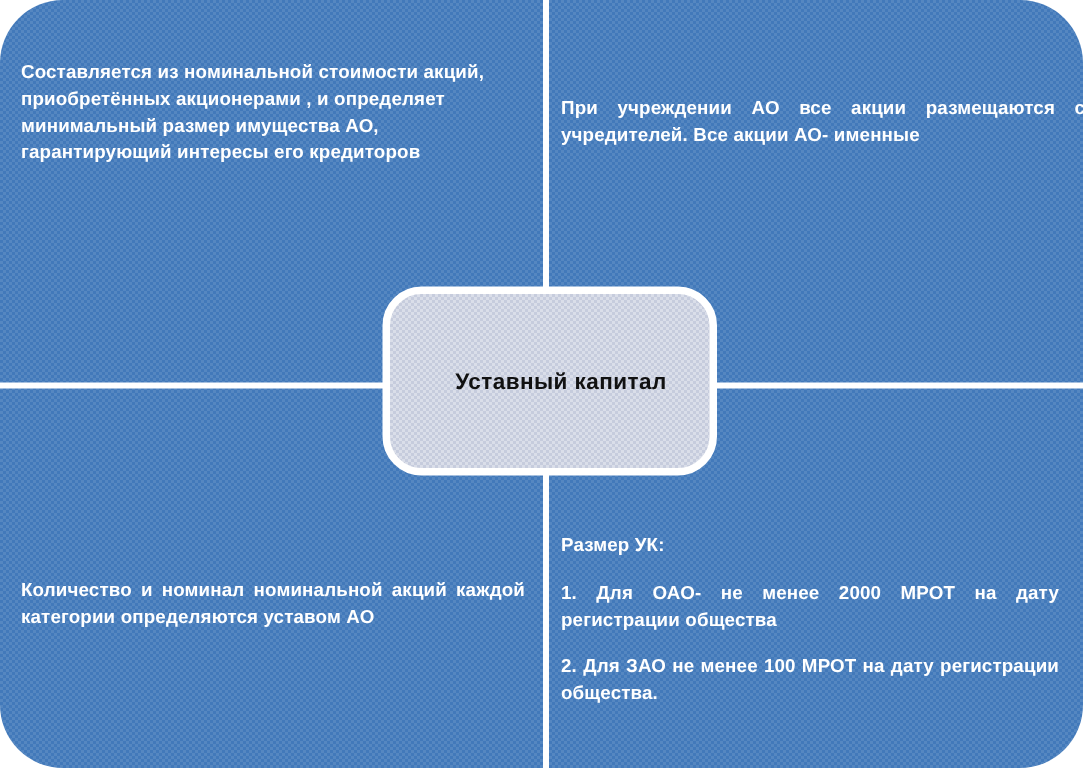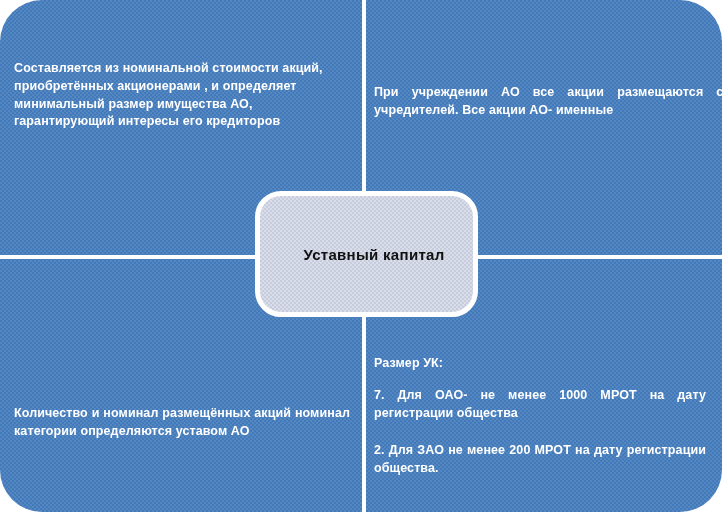--- a/index.html
+++ b/index.html
@@ -66,21 +66,20 @@
     font-weight: bold;
     font-size: 12.5px;
     line-height: 1.42;
     letter-spacing: 0.1px;
   }
   .quad p {
     margin: 0 0 10px 0;
   }
   .quad p:last-child {
     margin-bottom: 0;
-    margin-top: 20px;
   }
 
   #quad-top-left {
     left: 14px;
     top: 40px;
     width: 336px;
     text-align: left;
   }
   #quad-top-right {
     left: 374px;
@@ -159,27 +158,27 @@
 
     <div class="quad" id="quad-top-left">
       <p>Составляется из номинальной стоимости акций, приобретённых акционерами , и определяет минимальный размер имущества АО, гарантирующий интересы его кредиторов</p>
     </div>
 
     <div class="quad" id="quad-top-right">
       <p>При учреждении АО все акции размещаются среди учредителей. Все акции АО- именные</p>
     </div>
 
     <div class="quad" id="quad-bottom-left">
-      <p>Количество и номинал размещённых акций номинал категории определяются уставом АО</p>
+      <p>Количество и номинал номинальной акций каждой категории определяются уставом АО</p>
     </div>
 
     <div class="quad" id="quad-bottom-right">
       <p class="plain-line">Размер УК:</p>
-      <p>7. Для ОАО- не менее 1000 МРОТ на дату регистрации общества</p>
-      <p>2. Для ЗАО не менее 200 МРОТ на дату регистрации общества.</p>
+      <p>1. Для ОАО- не менее 2000 МРОТ на дату регистрации общества</p>
+      <p>2. Для ЗАО не менее 100 МРОТ на дату регистрации общества.</p>
     </div>
 
     <div id="center-node">
       <span id="center-node-label">Уставный капитал</span>
     </div>
 
   </div>
 </div>
 
 </body></html>

